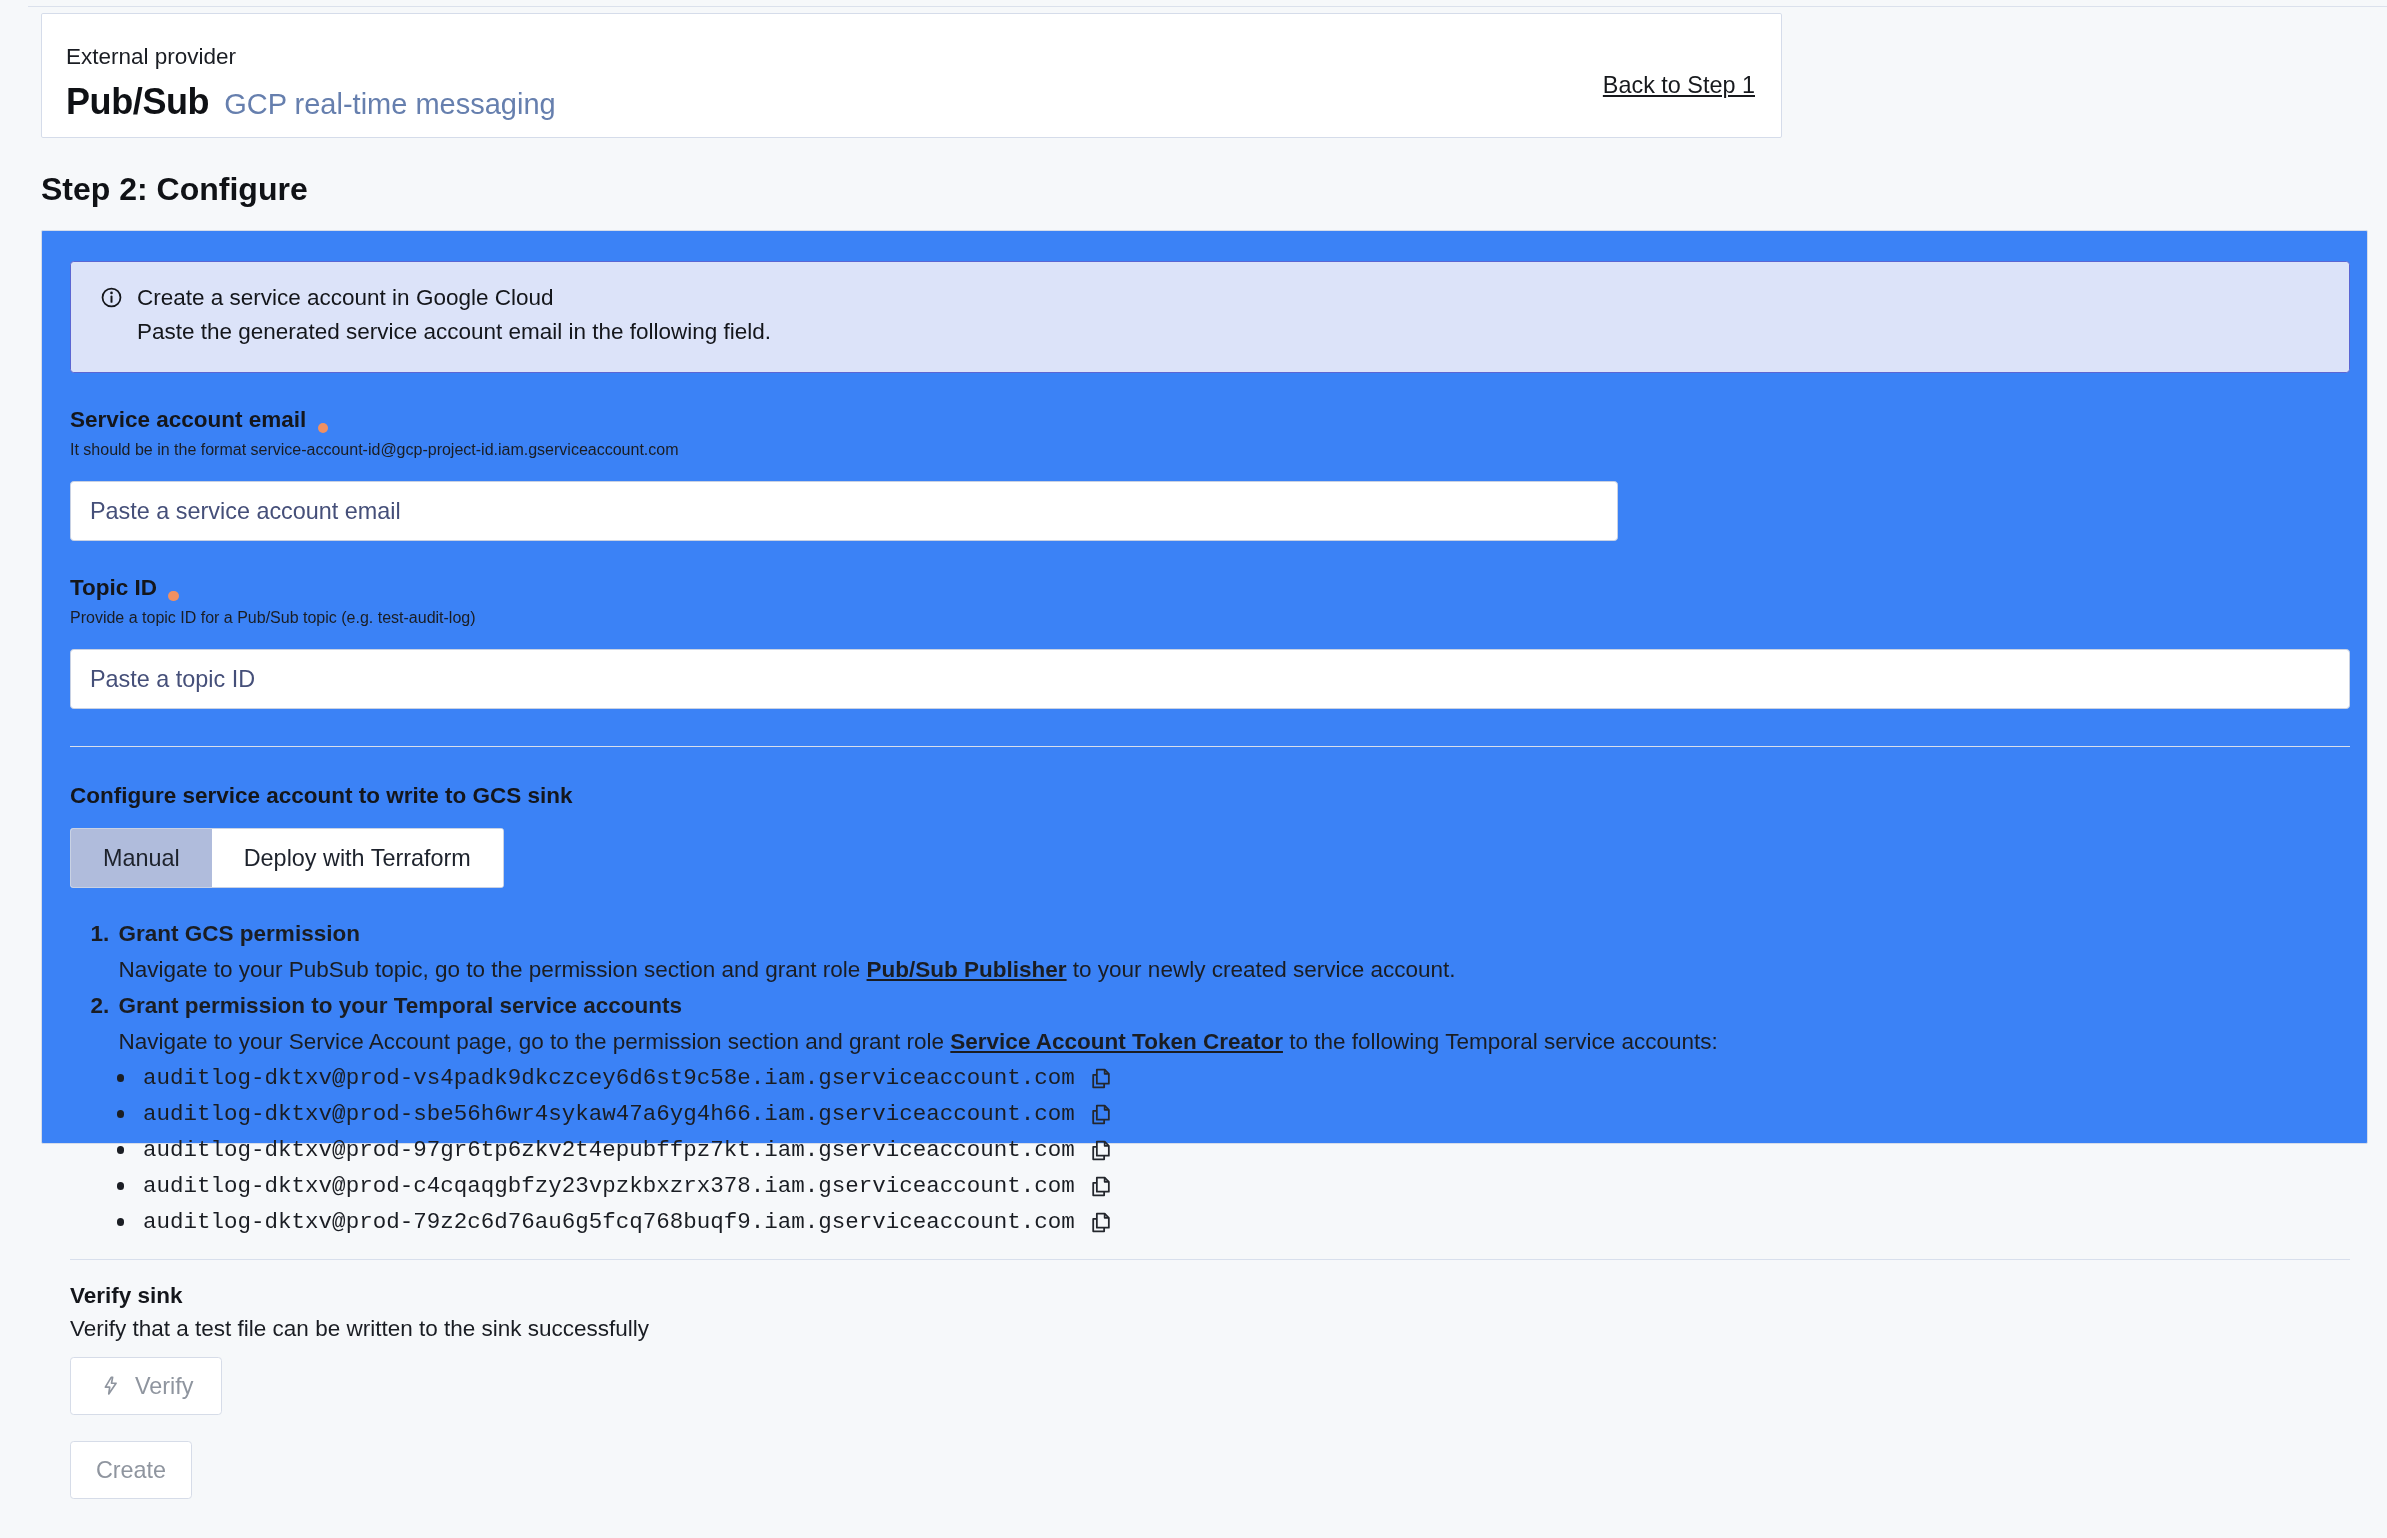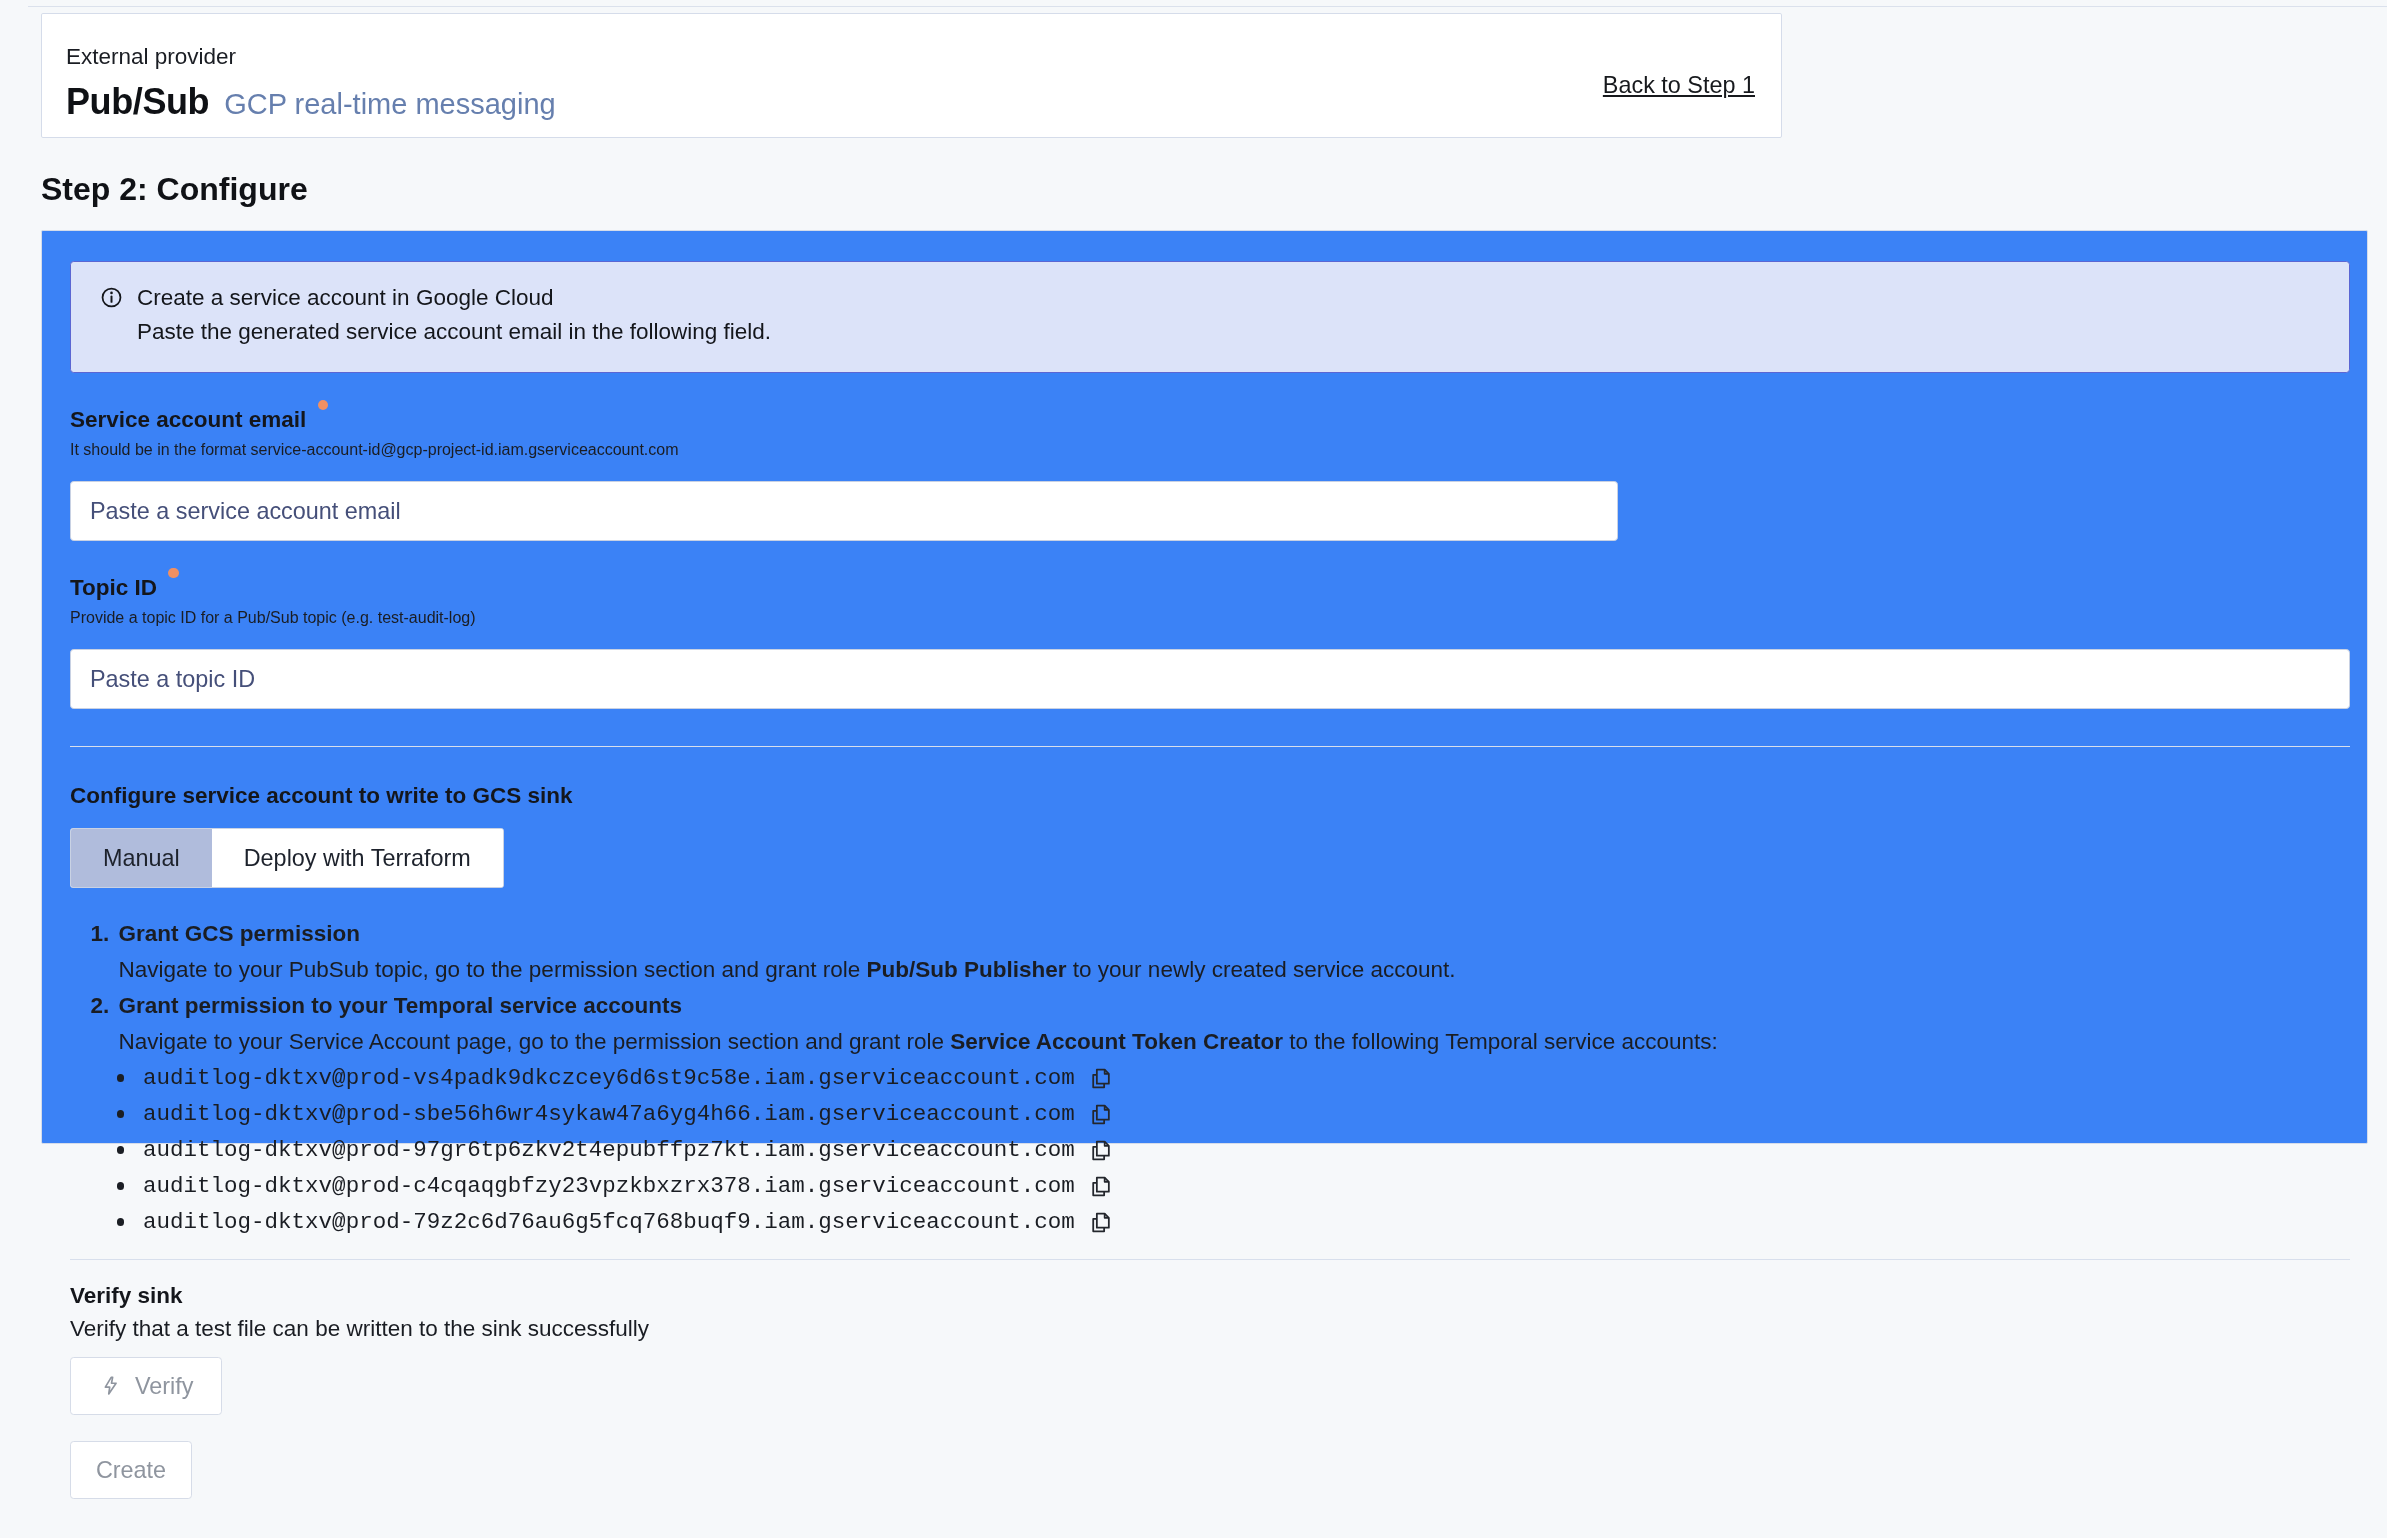--- a/index.html
+++ b/index.html
@@ -41,21 +41,21 @@
 
   .banner {
     height:112px; background:#dce3f9; border:1.9px solid #5b66d3; border-radius:3.7px;
     padding:22.5px 0 0 28px;
   }
   .banner-title-row { display:flex; align-items:center; gap:13px; font-size:22.5px; font-weight:500; color:#14161b; }
   .icon-box { display:inline-flex; flex:none; }
   .icon-box svg { display:block; }
   .banner-body { margin:8.4px 0 0 38px; font-size:22.5px; color:#14161b; }
 
-  .field-label-row { margin-top:34px; display:flex; align-items:flex-start; gap:11.2px; }
+  .field-label-row { margin-top:34px; display:flex; align-items:flex-end; gap:11.2px; }
   .field-label { font-size:22.5px; font-weight:700; color:#14161b; }
   .req-dot { width:10.3px; height:10.3px; border-radius:50%; background:#f09062; margin-top:-7.5px; }
   .field-helper { margin-top:7.5px; font-size:16px; color:#1a1d23; }
 
   .text-input {
     margin-top:22.5px; display:block; height:60px;
     border:0.9px solid #c8d1e3; border-radius:3.7px; background:#fff;
     padding:0 19px; font-size:23.4px; font-family:inherit; color:#17191f; outline:none;
   }
   .text-input::placeholder { color:#454f79; opacity:1; }
@@ -74,21 +74,21 @@
   .tab {
     display:flex; align-items:center; justify-content:center;
     padding:0 32px; font-size:23.4px; color:#1d222c; cursor:pointer; background:#fff;
   }
   .tab.selected { background:#b0bcdc; }
 
   .steps { margin:28px 0 0 20.6px; font-size:22.5px; line-height:36px; color:#1a1d23; }
   .step-title-row { display:flex; font-weight:700; }
   .step-num { width:28px; flex:none; }
   .step-body { margin-left:28px; }
-  .step-body b { font-weight:700; }
+  .step-body b { font-weight:700;text-decoration:underline; }
 
   .sa-list { margin:0; padding:0; list-style:none;font-family:Liberation Mono, monospace; }
   .sa-item { display:flex; align-items:center; line-height:36px; margin-left:26px; }
   .sa-bullet { width:7.5px; height:7.5px; border-radius:50%; background:#1b1e24; margin-right:19px; flex:none; }
   .copy-btn {
     margin-left:13px; padding:0; border:none; background:none; cursor:pointer;
     color:#23262c; display:inline-flex; align-items:center;
   }
 
   .verify-heading { margin-top:22.5px; font-size:22.5px; font-weight:700; color:#14161b; }

